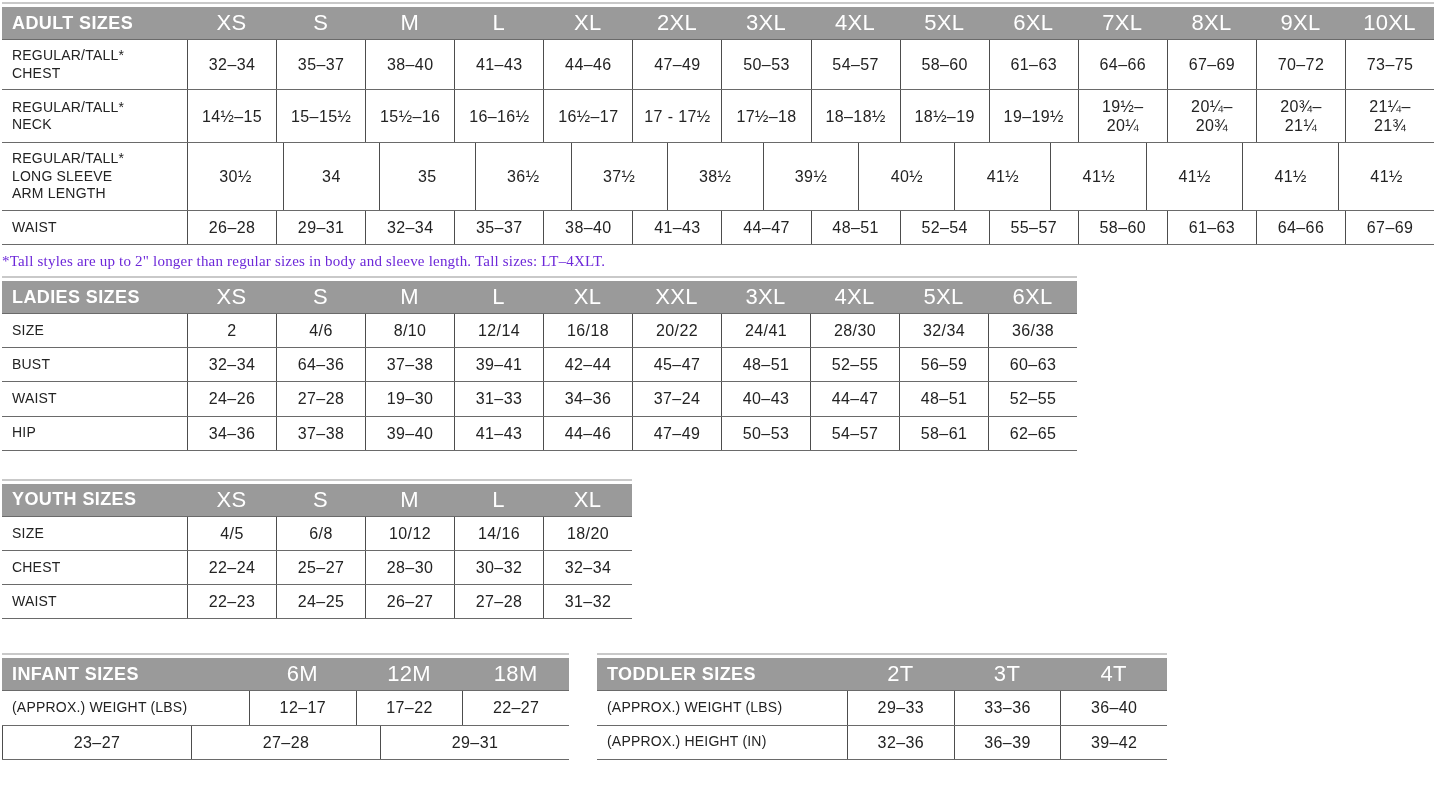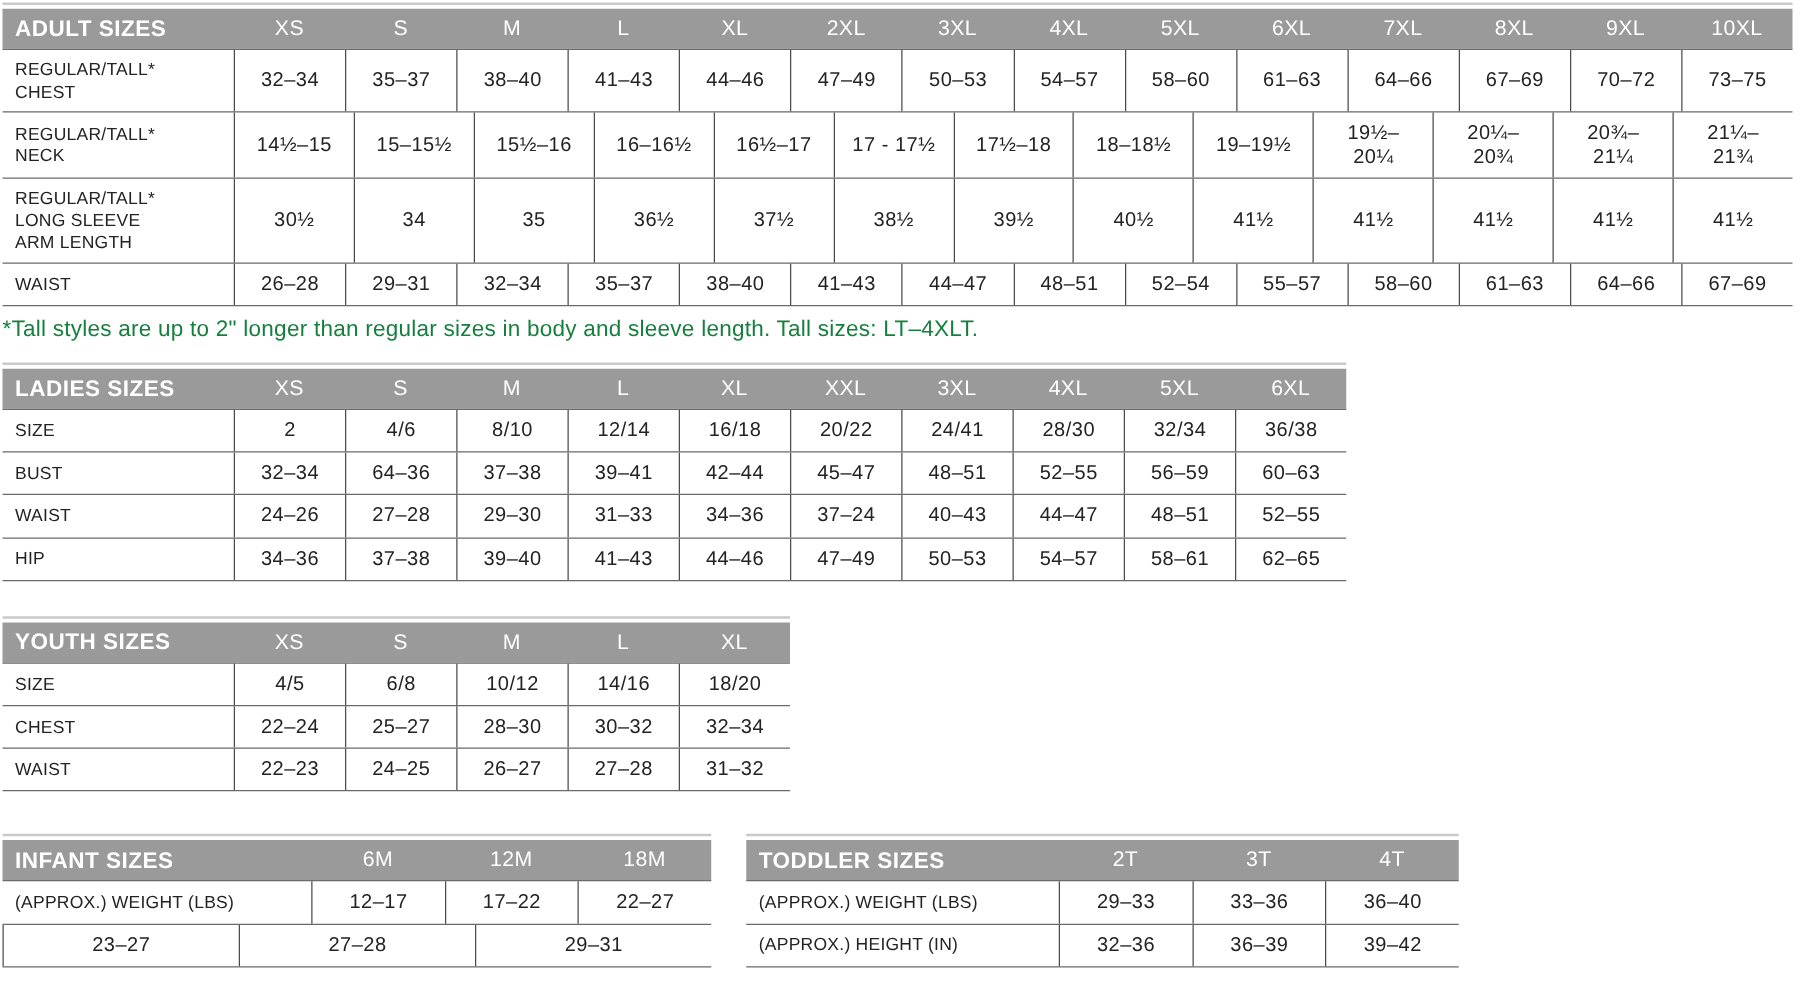--- a/index.html
+++ b/index.html
@@ -38,21 +38,21 @@
     font-size: 18px;
     letter-spacing: 0.4px;
     white-space: nowrap;
   }
   .t-col {
     flex: 1;
     display: flex;
     align-items: center;
     justify-content: center;
     color: #ffffff;
-    font-size: 17px;
+    font-size: 22px;
     letter-spacing: 0.3px;
     text-align: right;
   }
   .body-row { border-top: 1px solid #6a6a6a; }
   .body-row:first-of-type { border-top: none; }
   .size-table .body-row:last-child { border-bottom: 1px solid #6a6a6a; }
   .t-label {
     display: flex;
     align-items: center;
     box-sizing: border-box;
@@ -71,33 +71,34 @@
     padding: 7px 2px;
     border-left: 1px solid #4d4d4d;
     font-size: 16px;
     line-height: 1.2;
     letter-spacing: 0.4px;
     white-space: pre-line;
   }
   
   .tbl-adult   { width: 1432px; }
   .tbl-adult   .t-title, .tbl-adult  .t-label { width: 185px; }
-  .tbl-ladies  { width: 1075px; margin-top: 16px; }
+  .tbl-ladies  { width: 1075px; margin-top: 6px; }
   .tbl-ladies  .t-title, .tbl-ladies .t-label { width: 185px; }
   .tbl-youth   { width: 630px; margin-top: 28px; }
   .tbl-youth   .t-title, .tbl-youth  .t-label { width: 185px; }
   .tbl-infant  { width: 567px; }
   .tbl-infant  .t-title, .tbl-infant .t-label { width: 247px; }
   .tbl-toddler { width: 570px; }
   .tbl-toddler .t-title, .tbl-toddler .t-label { width: 250px; }
   .footnote {
     margin: 8px 0 6px 0;
-    font-size: 18px;
+    font-size: 15px;
     letter-spacing: 0.2px;
-    color: #15803d;
+    color: #6d28d9;
+    font-family: Liberation Serif, serif;
   }
   .row-tables {
     display: flex;
     gap: 28px;
     margin-top: 34px;
     align-items: flex-start;
   }
 </style>
 </head>
 <body>
@@ -145,20 +146,21 @@
         <div class="t-label">REGULAR/TALL*
 NECK</div>
         <div class="t-cell">14½–15</div>
         <div class="t-cell">15–15½</div>
         <div class="t-cell">15½–16</div>
         <div class="t-cell">16–16½</div>
         <div class="t-cell">16½–17</div>
         <div class="t-cell">17 - 17½</div>
         <div class="t-cell">17½–18</div>
         <div class="t-cell">18–18½</div>
+        <div class="t-cell">18½–19</div>
         <div class="t-cell">19–19½</div>
         <div class="t-cell">19½–
 20¼</div>
         <div class="t-cell">20¼–
 20¾</div>
         <div class="t-cell">20¾–
 21¼</div>
         <div class="t-cell">21¼–
 21¾</div>
       </div>
@@ -239,21 +241,21 @@
         <div class="t-cell">45–47</div>
         <div class="t-cell">48–51</div>
         <div class="t-cell">52–55</div>
         <div class="t-cell">56–59</div>
         <div class="t-cell">60–63</div>
       </div>
       <div class="t-row body-row">
         <div class="t-label">WAIST</div>
         <div class="t-cell">24–26</div>
         <div class="t-cell">27–28</div>
-        <div class="t-cell">29–30</div>
+        <div class="t-cell">19–30</div>
         <div class="t-cell">31–33</div>
         <div class="t-cell">34–36</div>
         <div class="t-cell">37–24</div>
         <div class="t-cell">40–43</div>
         <div class="t-cell">44–47</div>
         <div class="t-cell">48–51</div>
         <div class="t-cell">52–55</div>
       </div>
       <div class="t-row body-row">
         <div class="t-label">HIP</div>

